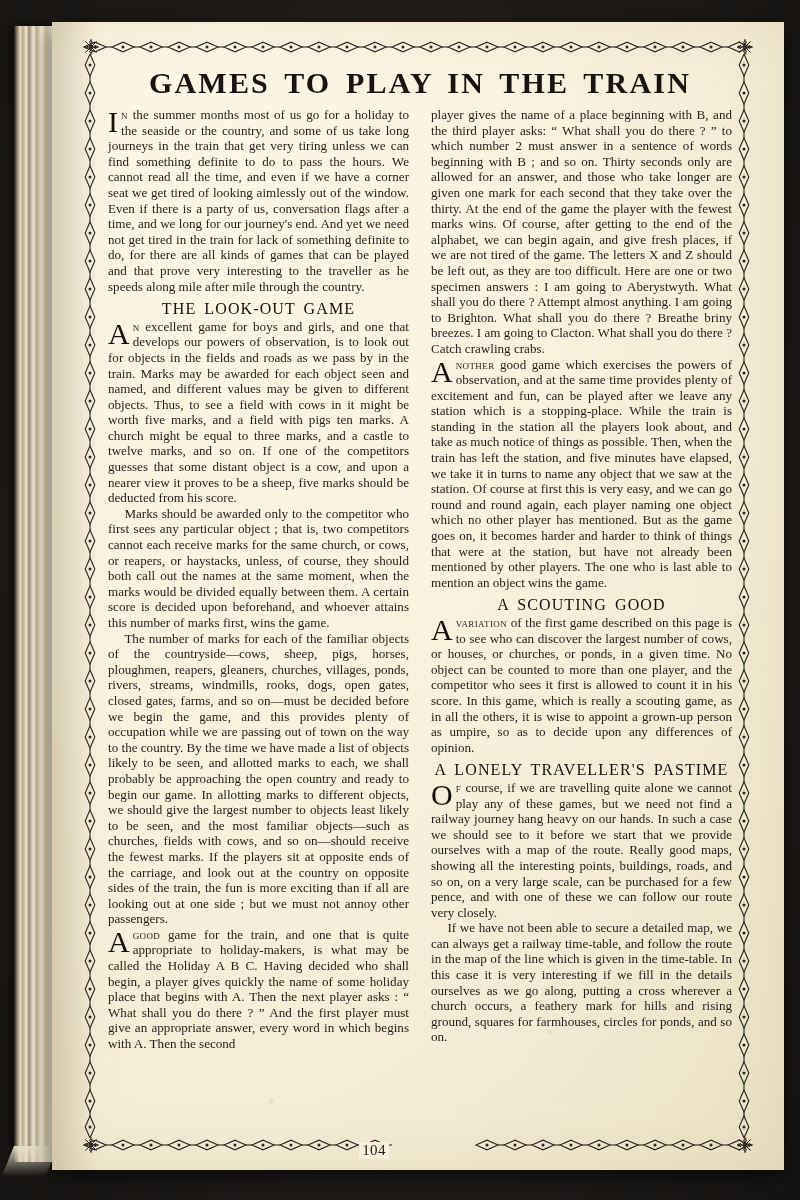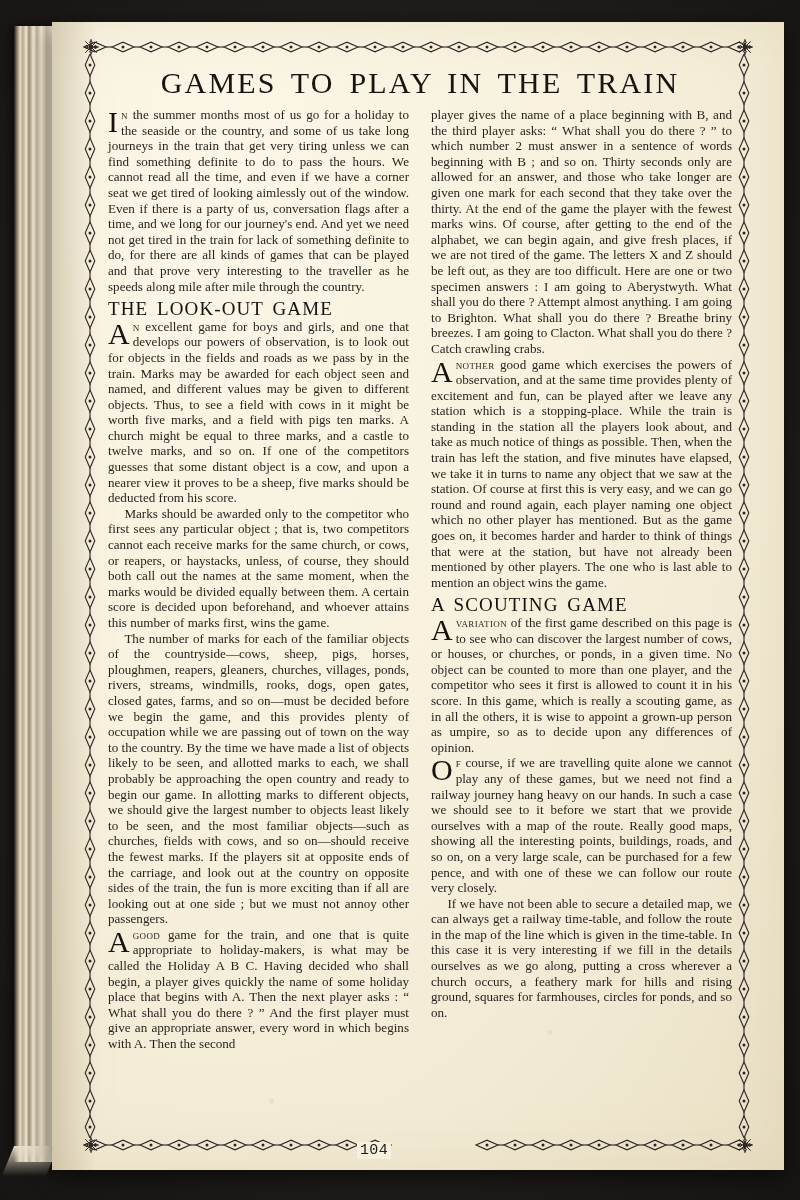--- a/index.html
+++ b/index.html
@@ -131,21 +131,20 @@
   #corner-br { right: 29px; bottom: 15px; }
 
   
   #folio-wrap {
     position: absolute;
     bottom: 11px;
     left: 0;
     width: 644px;
     text-align: center;
     pointer-events: none;
-    font-family: Liberation Mono, monospace;
   }
   #folio {
     display: inline-block;
     background: #f6f0dd;
     padding: 0 3px;
     font-size: 15px;
     color: #1f1c19;
     letter-spacing: .3px;
   }
 
@@ -157,42 +156,42 @@
     width: 624px;
     height: 1036px;
   }
 
   #title {
     text-align: center;
     font-size: 30px;
     letter-spacing: 2.2px;
     color: #171412;
     margin: 0 0 7px 0;
-    font-weight: 400;
+    font-weight: 700;
     word-spacing: 5px;
   }
 
   #columns {
     display: flex;
     gap: 22px;
     height: 978px;
   }
   .col {
     width: 301px;
     font-size: 13.1px;
     line-height: 15.6px;
     color: #231f1b;
     text-align: justify;
     text-justify: inter-word;
     hyphens: none;
   }
 
   .sec-head {
-    text-align: left;
-    font-size: 19px;
+    text-align: center;
+    font-size: 16px;
     letter-spacing: 1.1px;
     word-spacing: 3px;
     margin: 7px 0 2px 0;
     color: #151310;
     font-weight: 400;
   }
 
   p { margin: 0; text-indent: 1.25em; }
   p.first { text-indent: 0; }
 
@@ -447,24 +446,25 @@
 
       </div>
 
       <div class="col" id="col-right">
 
         <p class="first">player gives the name of a place beginning with B, and the third player asks: “ What shall you do there ? ” to which number 2 must answer in a sentence of words beginning with B ; and so on.  Thirty seconds only are allowed for an answer, and those who take longer are given one mark for each second that they take over the thirty.  At the end of the game the player with the fewest marks wins.  Of course, after getting to the end of the alphabet, we can begin again, and give fresh places, if we are not tired of the game.  The letters X and Z should be left out, as they are too difficult.  Here are one or two specimen answers :  I am going to Aberystwyth.  What shall you do there ?  Attempt almost anything.  I am going to Brighton.  What shall you do there ?  Breathe briny breezes.  I am going to Clacton.  What shall you do there ?  Catch crawling crabs.</p>
 
 
         <p class="first dc"><span class="dropcap">A</span><span class="sc">NOTHER</span><span class="runon"> good game which exercises the powers of observation, and at the same time provides plenty of excitement and fun, can be played after we leave any station which is a stopping-place.  While the train is standing in the station all the players look about, and take as much notice of things as possible.  Then, when the train has left the station, and five minutes have elapsed, we take it in turns to name any object that we saw at the station.  Of course at first this is very easy, and we can go round and round again, each player naming one object which no other player has mentioned.  But as the game goes on, it becomes harder and harder to think of things that were at the station, but have not already been mentioned by other players.  The one who is last able to mention an object wins the game.</span></p>
 
-        <h2 class="sec-head">A SCOUTING GAME</h2>
+        <h2 class="sec-head">A SCOUTING GOOD</h2>
 
         <p class="first dc"><span class="dropcap">A</span><span class="sc">VARIATION</span><span class="runon"> of the first game described on this page is to see who can discover the largest number of cows, or houses, or churches, or ponds, in a given time.  No object can be counted to more than one player, and the competitor who sees it first is allowed to count it in his score.  In this game, which is really a scouting game, as in all the others, it is wise to appoint a grown-up person as umpire, so as to decide upon any differences of opinion.</span></p>
 
+        <h2 class="sec-head">A LONELY TRAVELLER'S PASTIME</h2>
 
         <p class="first dc"><span class="dropcap">O</span><span class="sc">F</span><span class="runon"> course, if we are travelling quite alone we cannot play any of these games, but we need not find a railway journey hang heavy on our hands.  In such a case we should see to it before we start that we provide ourselves with a map of the route.  Really good maps, showing all the interesting points, buildings, roads, and so on, on a very large scale, can be purchased for a few pence, and with one of these we can follow our route very closely.</span></p>
 
         <p>If we have not been able to secure a detailed map, we can always get a railway time-table, and follow the route in the map of the line which is given in the time-table.  In this case it is very interesting if we fill in the details ourselves as we go along, putting a cross wherever a church occurs, a feathery mark for hills and rising ground, squares for farmhouses, circles for ponds, and so on.</p>
 
       </div>
     </div>
   </div>
 </div>
 

